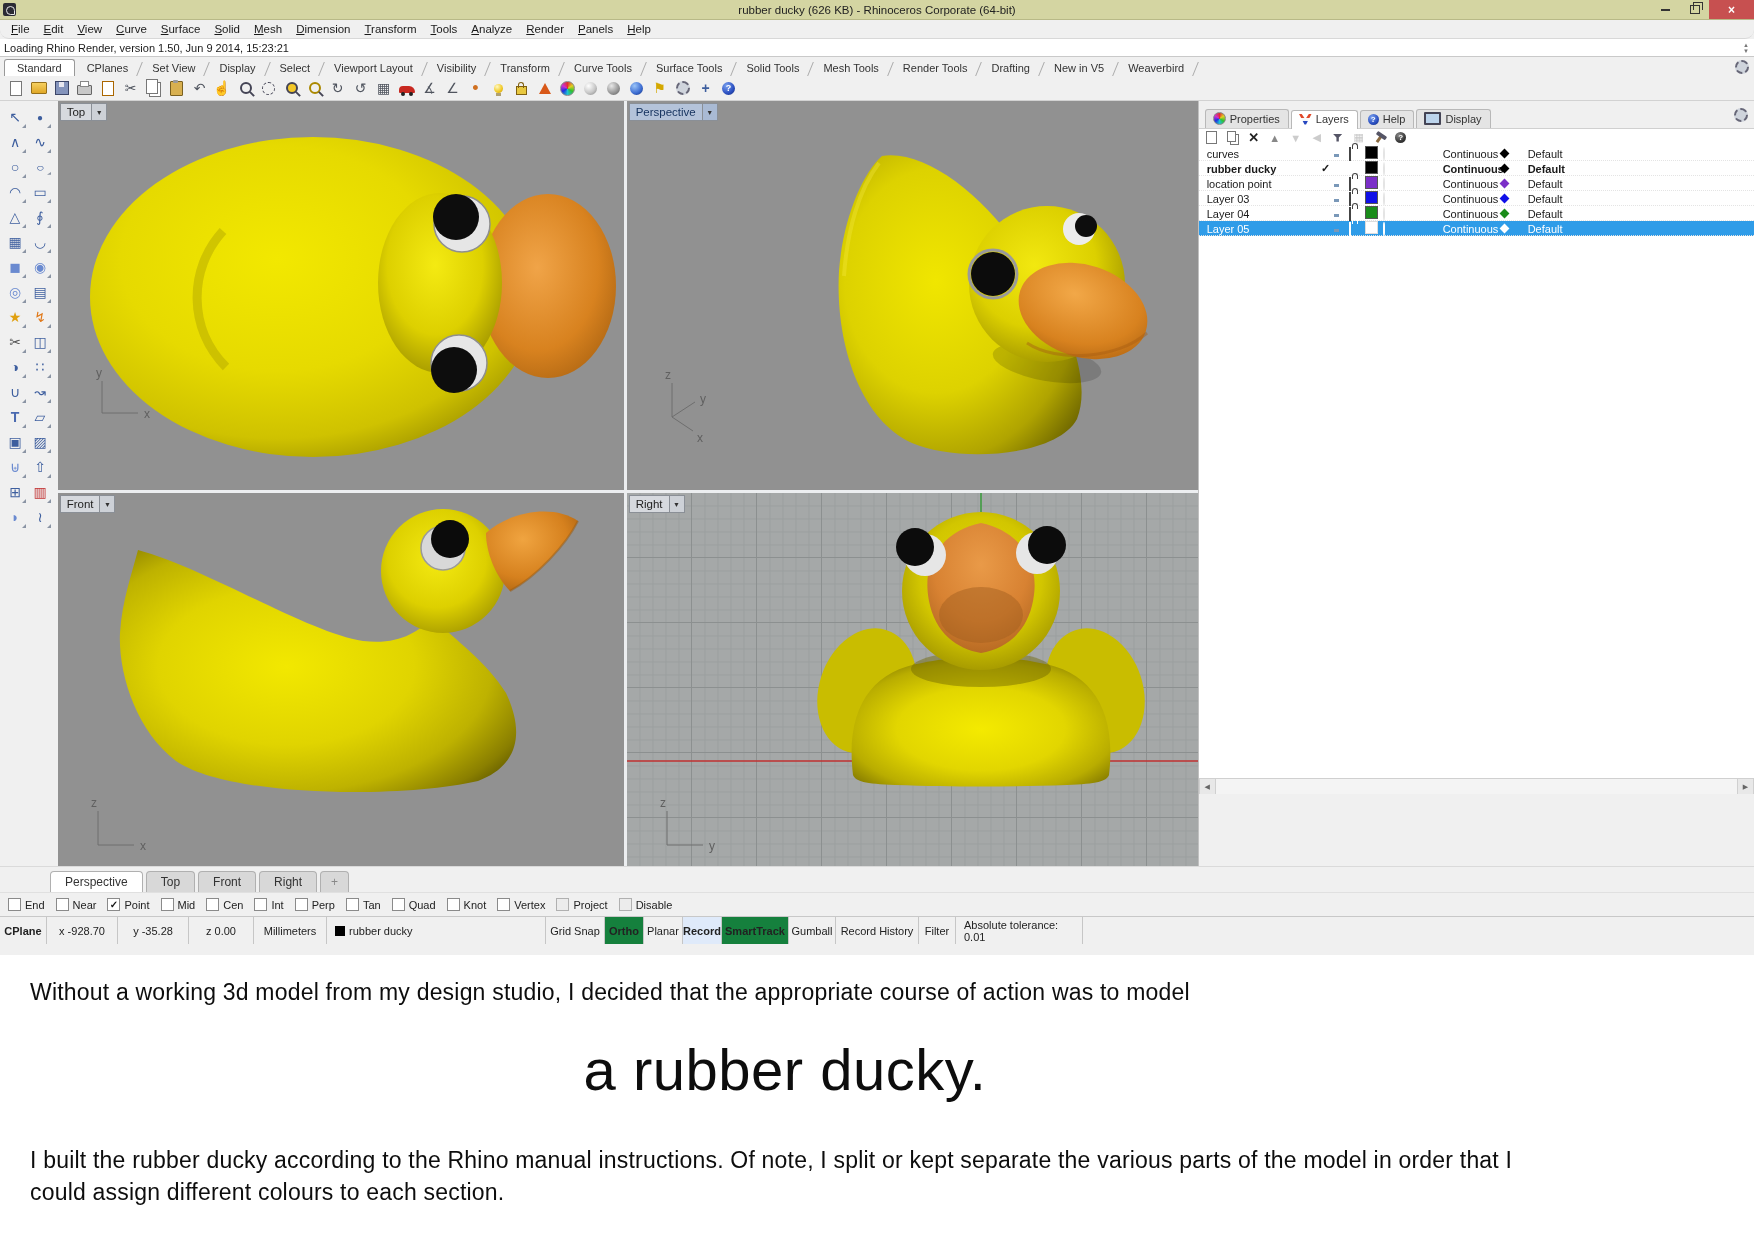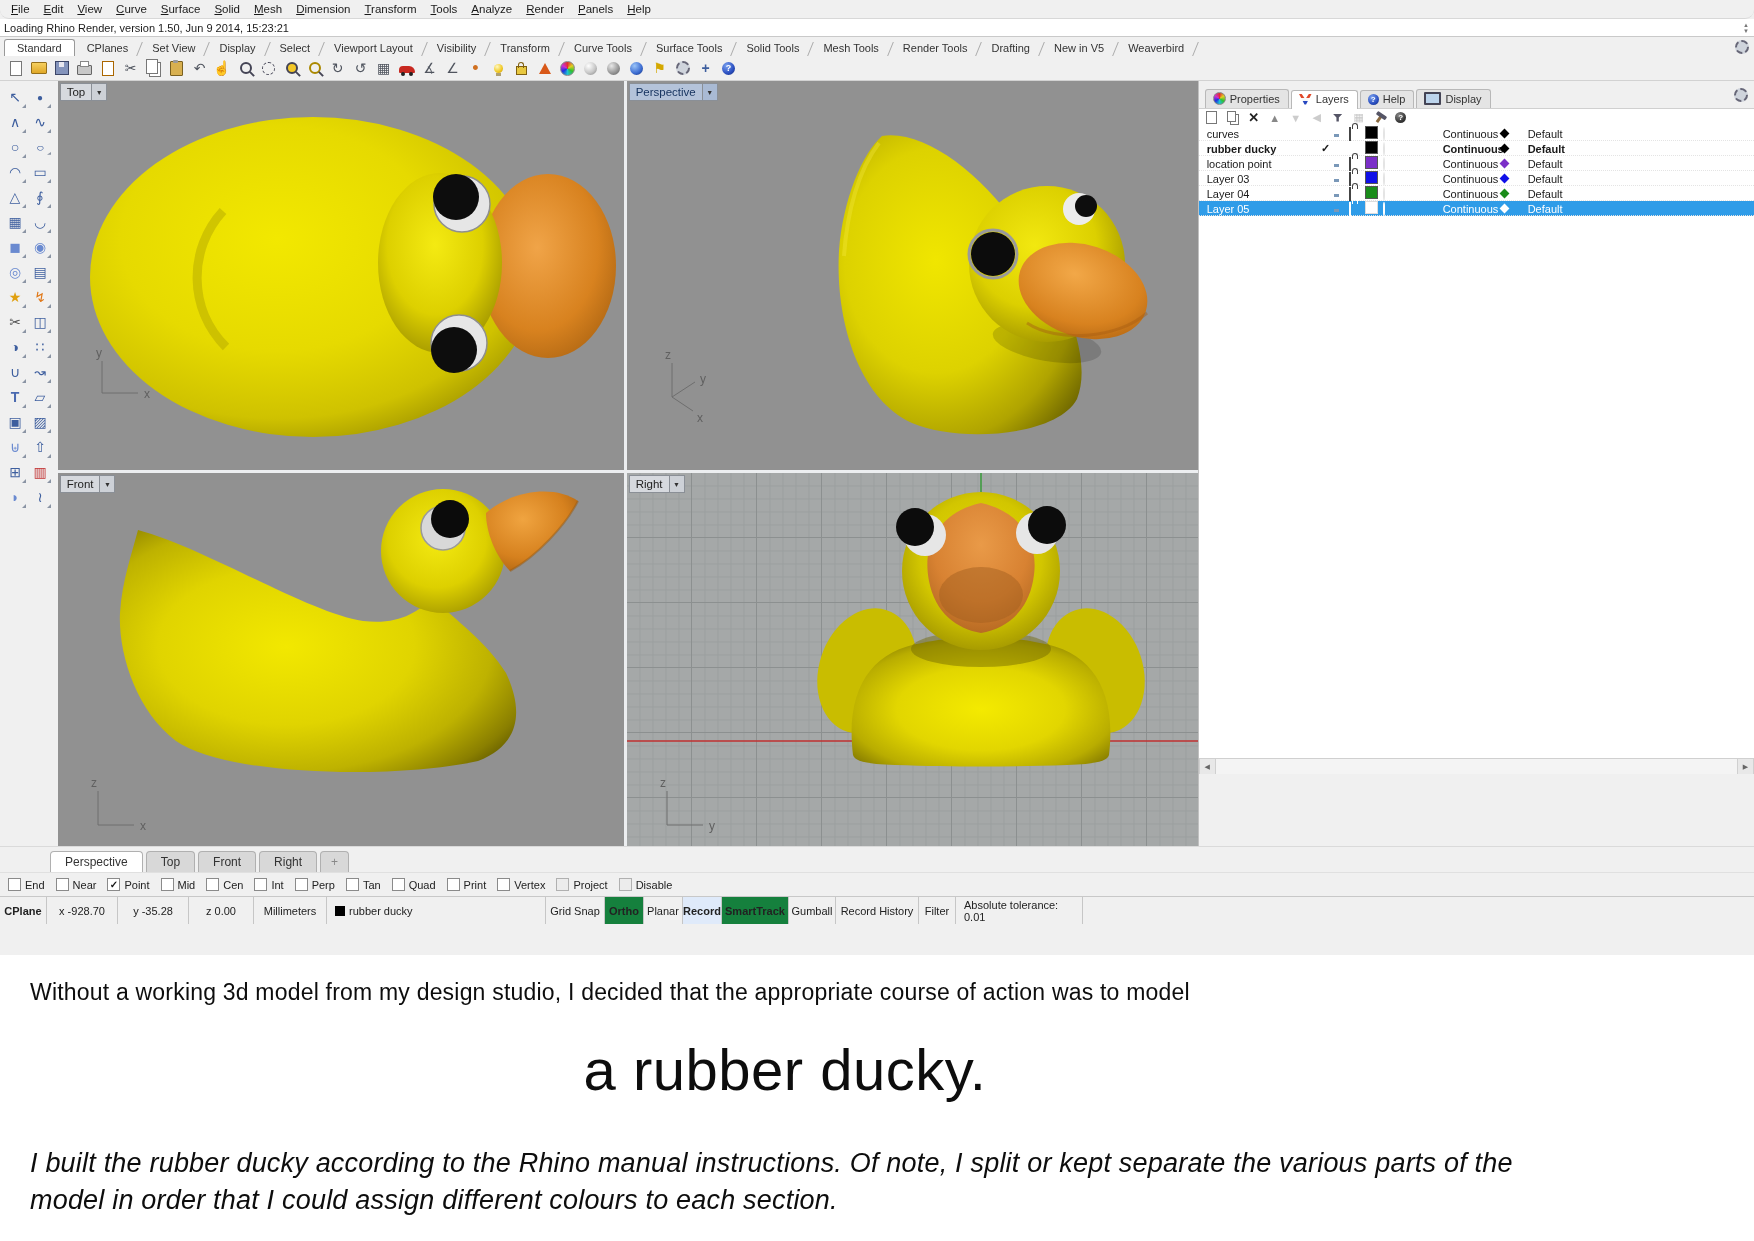--- a/index.html
+++ b/index.html
@@ -136,30 +136,45 @@
   .statusbar{height:27px;background:#f0f0f0;display:flex;align-items:stretch;border-top:1px solid #c8c8c8;font-size:11px;}
   .sc{display:flex;align-items:center;justify-content:center;border-right:1px solid #c6c6c6;color:#222;}
   .sc.on{font-weight:bold;background:#15803d;}
   .sc.left{justify-content:flex-start;padding-left:8px;}
   .lswatch{width:10px;height:10px;background:#000;margin-right:4px;display:inline-block;}
 
   
   .caption{width:1754px;height:286px;background:#fff;color:#0d0d0d;}
   .cap-intro{padding:24px 0 0 30px;font-size:23px;font-weight:500;letter-spacing:.2px;}
   .cap-head{width:1570px;text-align:center;font-size:58px;font-weight:500;margin-top:30px;letter-spacing:.5px;}
-  .cap-body{padding:42px 30px 0 30px;max-width:1530px;font-size:27px;font-weight:500;line-height:1.38;letter-spacing:.2px;font-style:italic;}
+  .cap-body{padding:42px 30px 0 30px;max-width:1530px;font-size:23px;font-weight:500;line-height:1.38;letter-spacing:.2px;}
 
   .axis text{font-size:12px;fill:#606060;font-family:"Liberation Sans",sans-serif;}
   .axis line{stroke:#6e6e6e;stroke-width:1;}
 </style>
 </head>
 <body>
 
 <div class="app">
 
+  <div class="titlebar">
+    <div class="appic"></div>
+    <div class="title">rubber ducky (626 KB) - Rhinoceros Corporate (64-bit)</div>
+    <div class="wbtns">
+      <div class="wbtn">
+          <span class="minIc"></span>
+        </div>
+      <div class="wbtn">
+          <span class="restIc"></span>
+        </div>
+      <div class="wbtn close">
+          <span>×</span>
+        </div>
+    </div>
+  </div>
 
   <div class="menubar">
     <span class="mi">File</span>
     <span class="mi">Edit</span>
     <span class="mi">View</span>
     <span class="mi">Curve</span>
     <span class="mi">Surface</span>
     <span class="mi">Solid</span>
     <span class="mi">Mesh</span>
     <span class="mi">Dimension</span>
@@ -717,21 +732,21 @@
     <span class="os">
         <span class="cb"></span>
         <span>Tan</span>
       </span>
     <span class="os">
         <span class="cb"></span>
         <span>Quad</span>
       </span>
     <span class="os">
         <span class="cb"></span>
-        <span>Print</span>
+        <span>Knot</span>
       </span>
     <span class="os">
         <span class="cb"></span>
         <span>Vertex</span>
       </span>
     <span class="os">
         <span class="cb dis"></span>
         <span>Project</span>
       </span>
     <span class="os">

